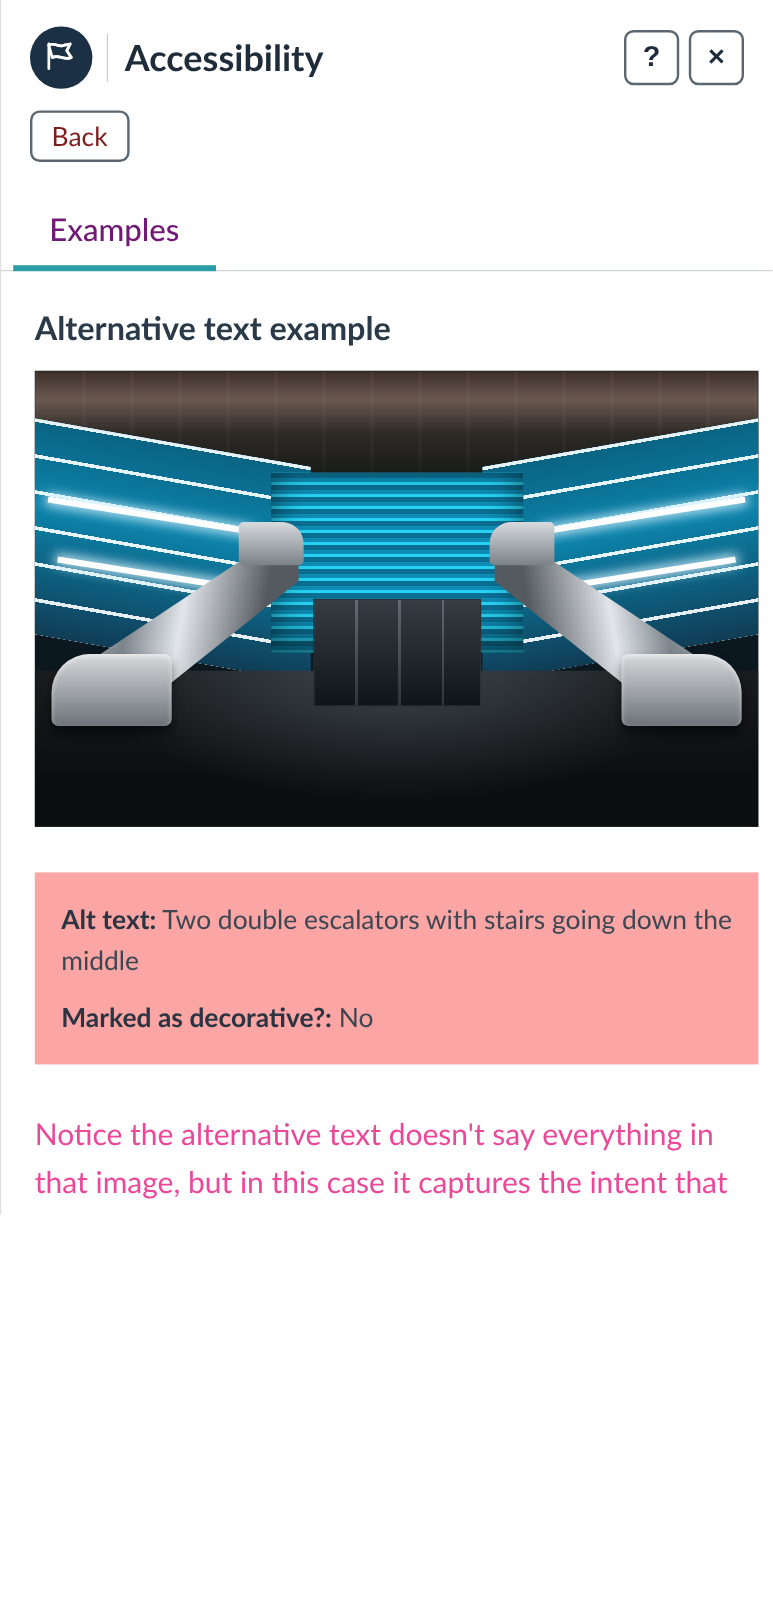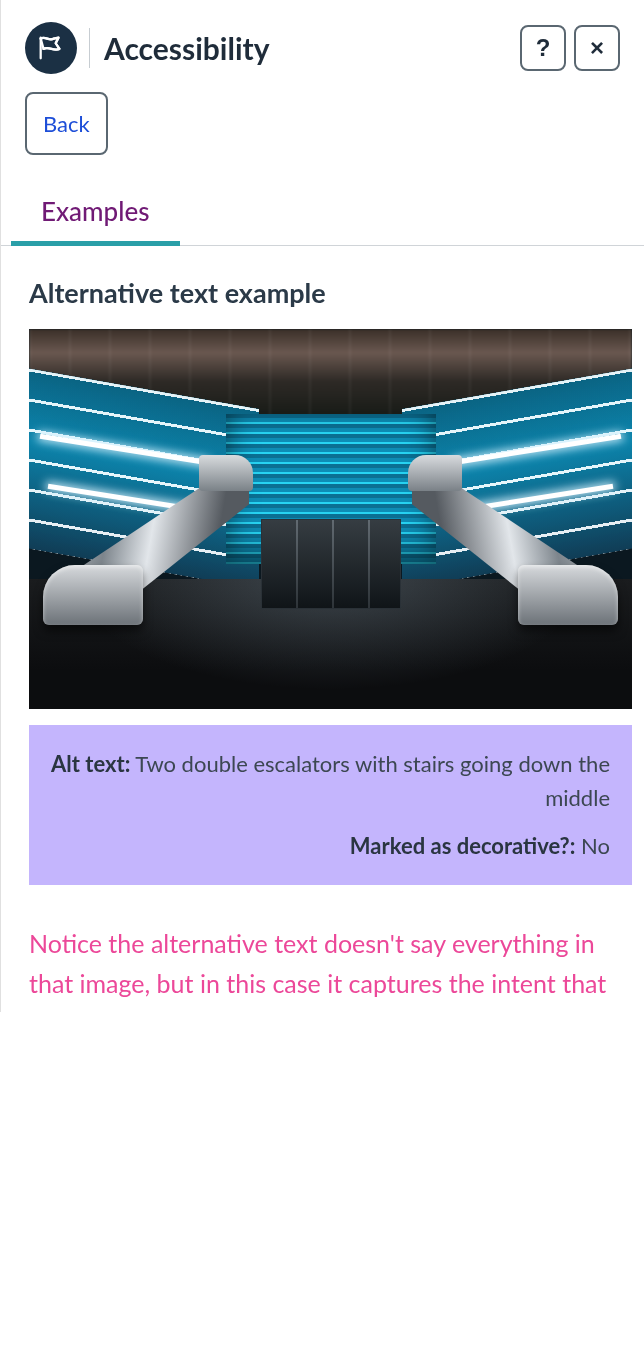--- a/index.html
+++ b/index.html
@@ -64,23 +64,23 @@
     color: #1f2c3a;
     cursor: pointer;
   }
   .back-row {
     padding: 8px 24px 26px 24px;
   }
   .back-btn {
     border: 2px solid #5a6771;
     border-radius: 8px;
     background: #fff;
-    padding: 16px 16px;
+    padding: 6px 16px;
     font-size: 22px;
-    color: #1d4ed8;
+    color: #7f1d1d;
     cursor: pointer;
     font-family: inherit;
   }
   .tabs {
     display: flex;
     border-bottom: 1px solid #d0d4d8;
     padding: 0 10px;
   }
   .tab {
     padding: 14px 30px 18px 30px;
@@ -204,27 +204,26 @@
     transform: translateX(-50%);
     width: 140px; height: 90px;
     background:
       linear-gradient(180deg, rgba(255,255,255,.12), rgba(0,0,0,.4)),
       repeating-linear-gradient(90deg, #1a2228 0 34px, #4c565e 34px 36px);
     border: 1px solid #2a3137;
   }
 
   
   .infobox {
-    background: #c4b5fd;
+    background: #fca5a5;
     padding: 22px 22px;
-    margin-top: 16px;
+    margin-top: 38px;
     font-size: 22px;
     color: #3c4752;
     line-height: 1.55;
-    text-align: right;
   }
   .infobox p { margin-bottom: 14px; }
   .infobox p:last-child { margin-bottom: 0; }
   .infobox strong { font-weight: 700; color: #2a3541; }
 
   .explain {
     font-size: 25px;
     line-height: 1.6;
     color: #ec4899;
     margin-top: 38px;

